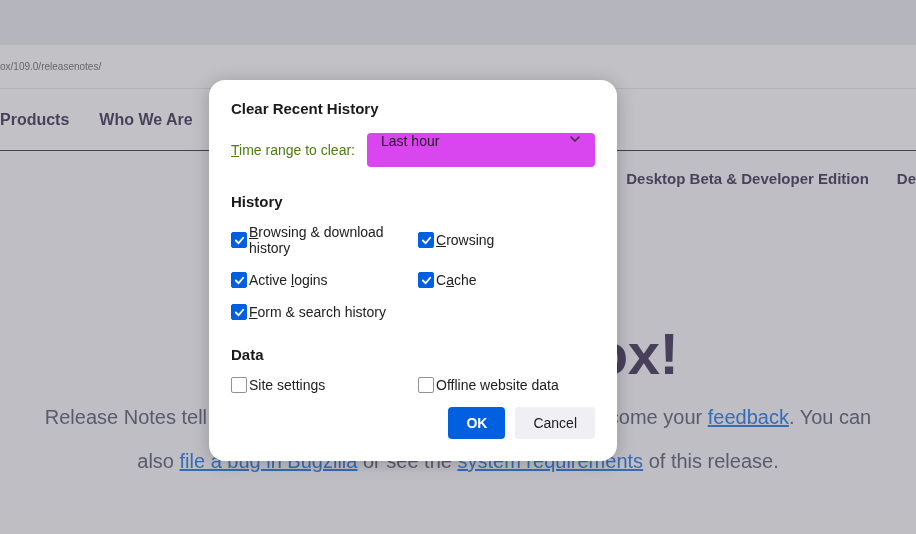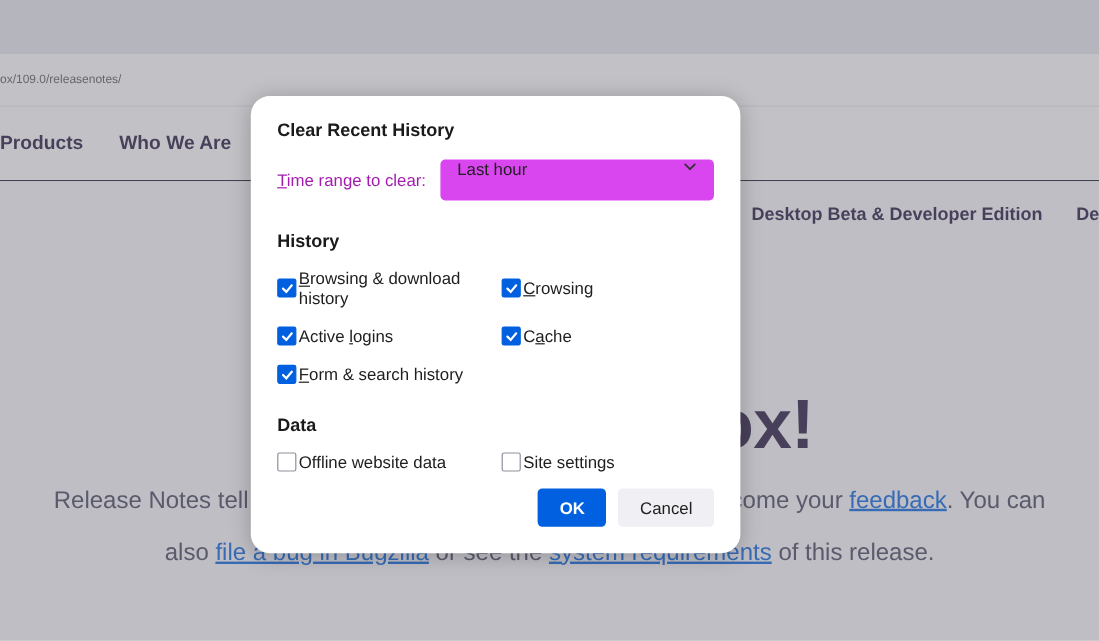--- a/index.html
+++ b/index.html
@@ -21,21 +21,21 @@
 .bg-dim { position: absolute; inset: 0; background: rgba(120,120,130,0.46); }
 
 
 .dialog {
   position: absolute; left: 209px; top: 80px; width: 408px;
   background: #fff; border-radius: 16px; box-shadow: 0 2px 18px rgba(0,0,0,0.22);
   padding: 20px 22px 22px;
 }
 .dialog h1.title { font-size: 15px; font-weight: 600; color: #1a1a1a; margin-bottom: 16px; }
 .row-range { display: flex; align-items: center; gap: 12px; margin-bottom: 26px; }
-.row-range label { font-size: 14px; color: #a21caf; }
+.row-range label { font-size: 14px; color: #4d7c0f; }
 .range-select {
   flex: 1; height: 34px; background: #d946ef; border: none; border-radius: 4px;
   display: flex; align-items: flex-start; padding: 0 14px; font-size: 14px; color: #202020;
   justify-content: space-between;
 }
 .chevron { width: 12px; height: 12px; }
 .section-h { font-size: 15px; font-weight: 600; color: #1a1a1a; margin-bottom: 14px; }
 .chk-grid { display: grid; grid-template-columns: 1fr 1fr; row-gap: 16px; column-gap: 10px; margin-bottom: 26px; }
 .chk-item { display: flex; align-items: center; gap: 2px; font-size: 14px; color: #202020; }
 .chk {
@@ -137,25 +137,25 @@
           </svg>
         </span>
       <span><span class="u">F</span><span>orm &amp; search history</span></span>
     </div>
   </div>
 
   <div class="section-h">Data</div>
   <div class="chk-grid" style="margin-bottom:10px;">
     <div class="chk-item">
       <span class="chk"></span>
-      <span>Offline website data</span>
+      <span>Site settings</span>
     </div>
     <div class="chk-item">
       <span class="chk"></span>
-      <span>Site settings</span>
+      <span>Offline website data</span>
     </div>
   </div>
 
   <div class="btn-row">
     <button class="btn btn-ok">OK</button>
     <button class="btn btn-cancel">Cancel</button>
   </div>
 </div>
 
 </body></html>

